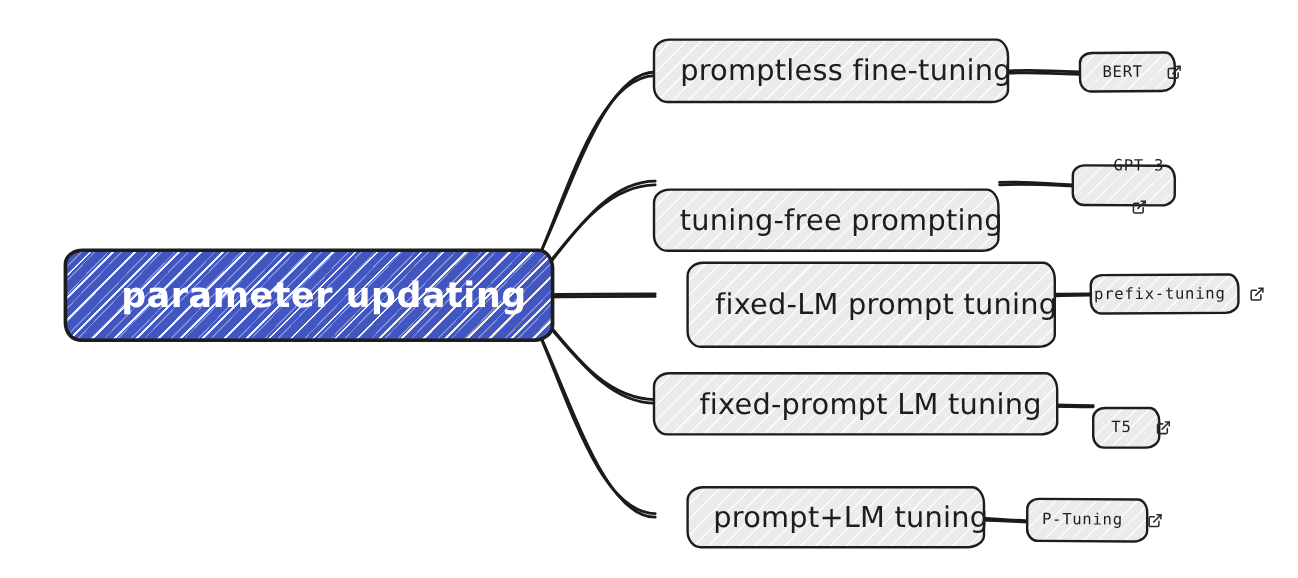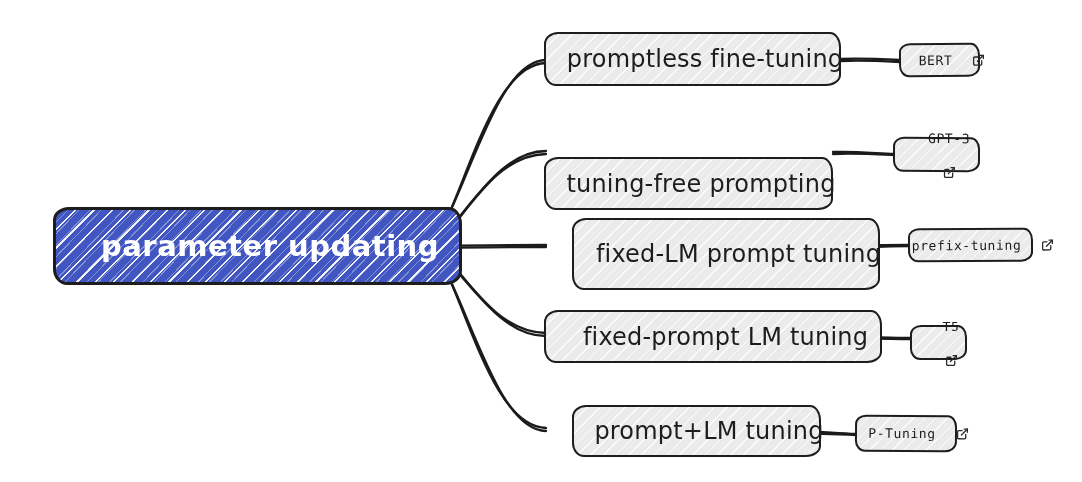--- a/index.html
+++ b/index.html
@@ -51,21 +51,21 @@
     border:2.5px solid var(--node-border,#1d1d1d);
     border-radius:11px 9px 12px 10px / 9px 12px 10px 11px;
     color:var(--node-text,#1d1d1d);
     font-family:"DejaVu Sans Mono","Liberation Mono",monospace;
     font-size:13px;letter-spacing:0.6px;
     gap:20px;white-space:nowrap;
   }
   .l0{left:899px;top:43px;width:81px;height:34px;transform:rotate(-0.4deg);}
   .l1{left:893px;top:137px;width:87px;height:35px;transform:rotate(0.3deg);flex-direction:column;}
   .l2{left:908px;top:228px;width:125px;height:34px;transform:rotate(-0.3deg);}
-  .l3{left:910px;top:325px;width:57px;height:35px;flex-direction:column;}
+  .l3{left:910px;top:339px;width:57px;height:35px;}
   .l4{left:855px;top:415px;width:102px;height:37px;transform:rotate(0.4deg);}
 
   .ext-icon{display:inline-block;width:13px;height:13px;flex:0 0 auto;}
   .ext-icon svg{display:block;width:100%;height:100%;stroke:#2a2a2a;stroke-width:2.4;fill:none;stroke-linecap:round;stroke-linejoin:round;}
 </style>
 </head>
 <body>
 
 <div class="stage">
 

